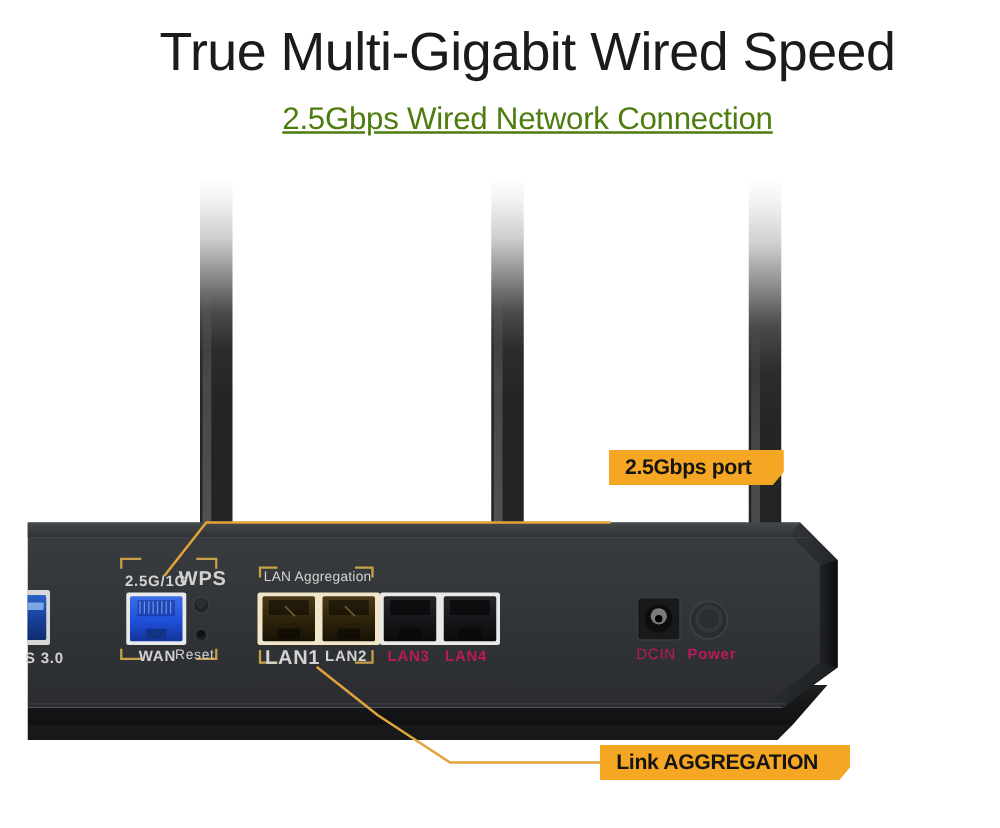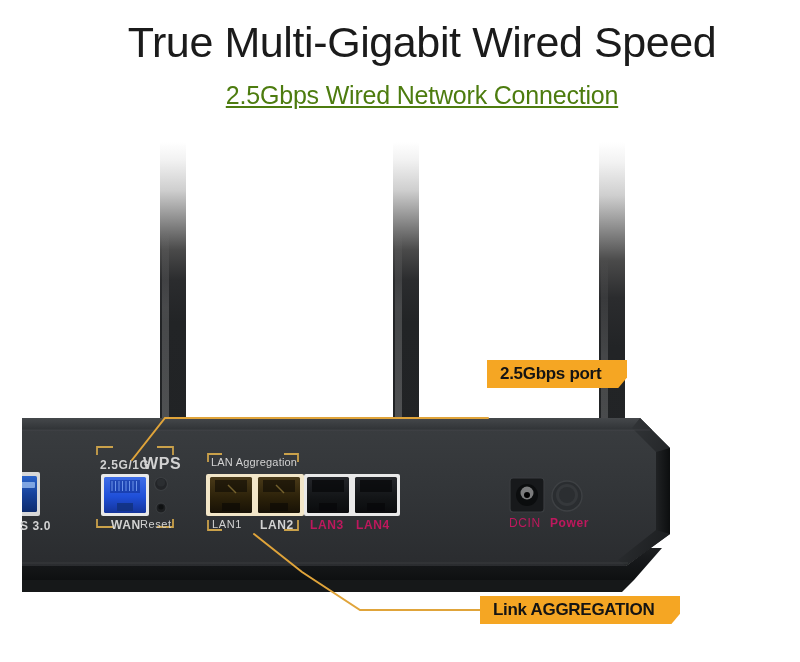--- a/index.html
+++ b/index.html
@@ -293,21 +293,21 @@
     <div class="silk" style="left:121px; top:455px; font-size:16px; font-weight:700;">WPS</div>
 
     <div class="silk" style="left:118px; top:518px; font-size:11px;">Reset</div>
 
     <div class="silk" style="left:78px; top:458px; font-size:12px; font-weight:700;">2.5G/1G</div>
 
     <div class="silk" style="left:89px; top:518px; font-size:12px; font-weight:700;">WAN</div>
 
     <div class="silk" style="left:189px; top:456px; font-size:11px; letter-spacing:0.2px;">LAN Aggregation</div>
 
-    <div class="silk" style="left:190px; top:518px; font-size:11px; font-weight:400;">LAN1</div>
+    <div class="silk" style="left:190px; top:518px; font-size:16px; font-weight:700;">LAN1</div>
     <div class="silk" style="left:238px; top:518px; font-size:12px; font-weight:700;">LAN2</div>
     <div class="silk dim" style="left:288px; top:518px; font-size:12px; font-weight:700;">LAN3</div>
     <div class="silk dim" style="left:334px; top:518px; font-size:12px; font-weight:700;">LAN4</div>
 
     <div class="silk dim" style="left:487px; top:516px; font-size:12px; font-weight:400;">DCIN</div>
     <div class="silk dim" style="left:528px; top:516px; font-size:12px; font-weight:700;">Power</div>
 
     <svg class="leader" viewBox="0 0 800 662">
 
       <path d="M110,460 L143,418 L466,418" stroke="#e0a43a" stroke-width="2" fill="none" stroke-linecap="round"></path>

